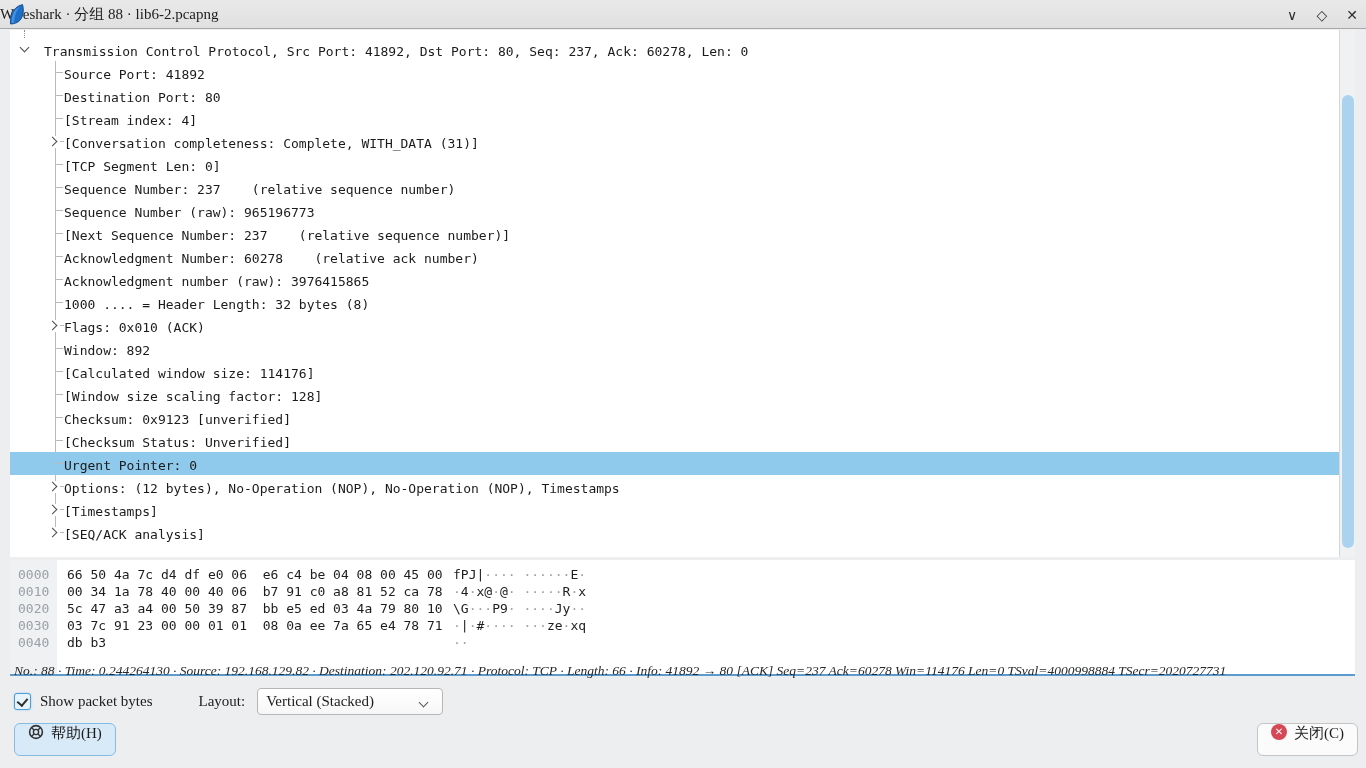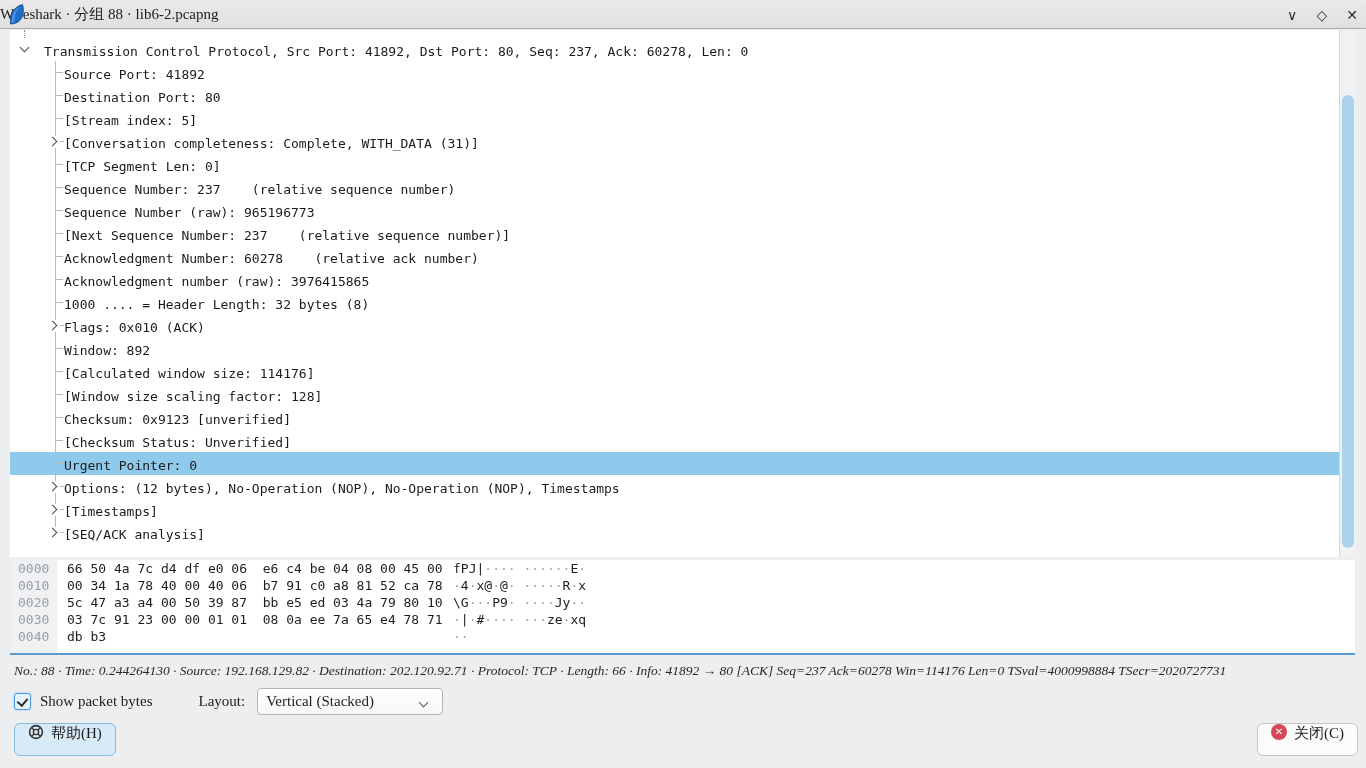--- a/index.html
+++ b/index.html
@@ -70,23 +70,23 @@
     position:absolute; right:0; top:0; bottom:0; width:16px;
     background:#eff1f2; border-left:1px solid #d6d6d6;
   }
   .tree-scroll-thumb {
     position:absolute; left:2px; top:65px; width:12px; height:453px;
     background:#abd3f0; border-radius:6px;
   }
 
   
   .hex-panel {
-    position:absolute; left:10px; top:560px; width:1345px; height:95px;
+    position:absolute; left:10px; top:560px; width:1345px; height:116px;
     background:#ffffff; border-bottom:2px solid #5b9bd0;
-    overflow:hidden;
+    padding-top:6px; overflow:hidden;
   }
   .offset-gutter-bg {
     position:absolute; left:0; top:0; bottom:0; width:47px; background:#f0f1f2;
   }
   .hex-row {
     position:relative; display:flex; height:17px; line-height:17px;
     font-family:"DejaVu Sans Mono","Liberation Mono",monospace;
     font-size:13px; color:#1d1d1d; cursor:default;
   }
   .hex-offset { width:47px; padding-left:8px; color:#9aa0a6; }
@@ -183,21 +183,21 @@
       <div class="tree-row">
         <span class="dash"></span>
         <span class="tree-label lv1">Source Port: 41892</span>
       </div>
       <div class="tree-row">
         <span class="dash"></span>
         <span class="tree-label lv1">Destination Port: 80</span>
       </div>
       <div class="tree-row">
         <span class="dash"></span>
-        <span class="tree-label lv1">[Stream index: 5]</span>
+        <span class="tree-label lv1">[Stream index: 4]</span>
       </div>
       <div class="tree-row">
         <span class="exp exp-child">
           <span class="chev right"></span>
         </span>
         <span class="dash short"></span>
         <span class="tree-label lv1">[Conversation completeness: Complete, WITH_DATA (31)]</span>
       </div>
       <div class="tree-row">
         <span class="dash"></span>

